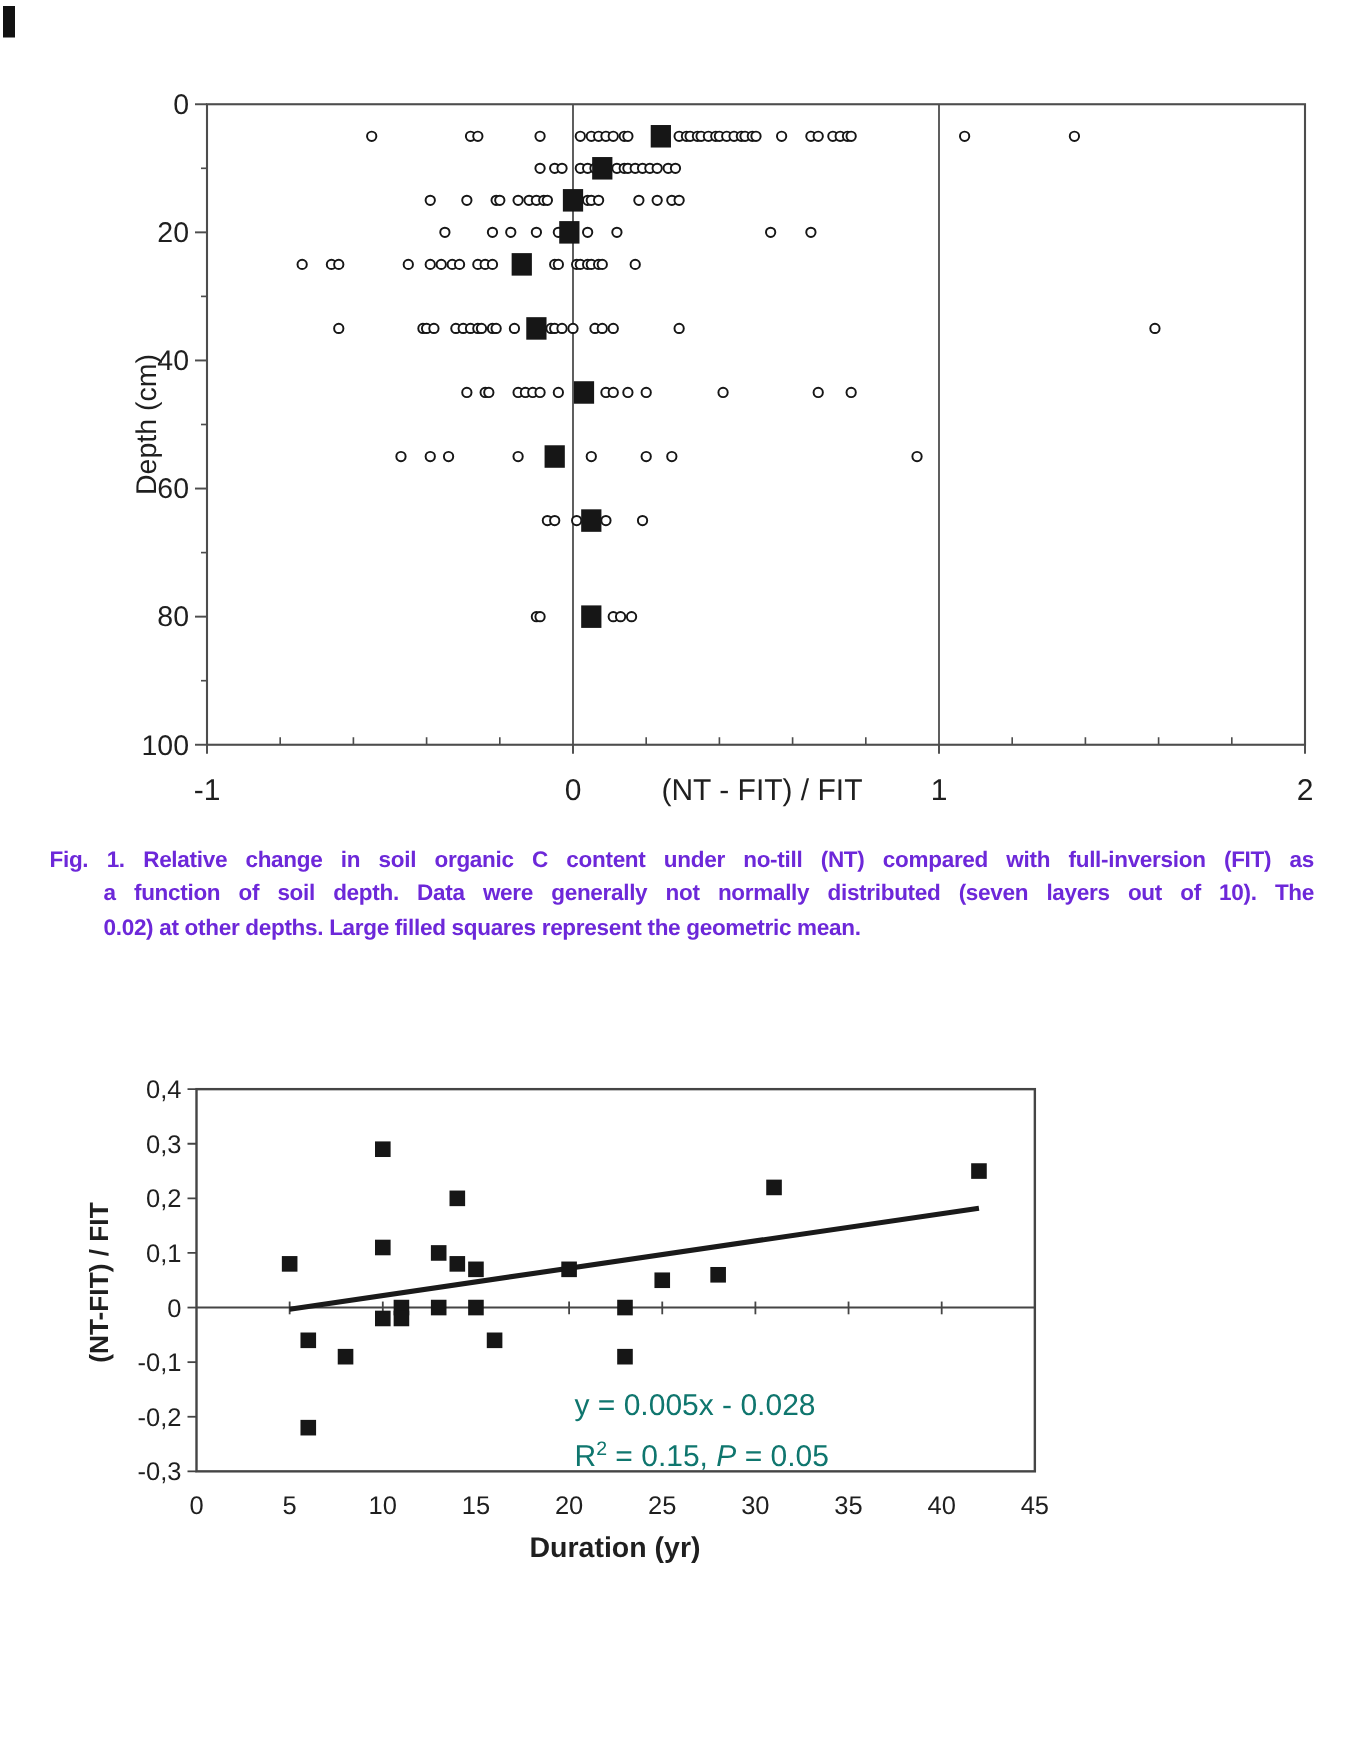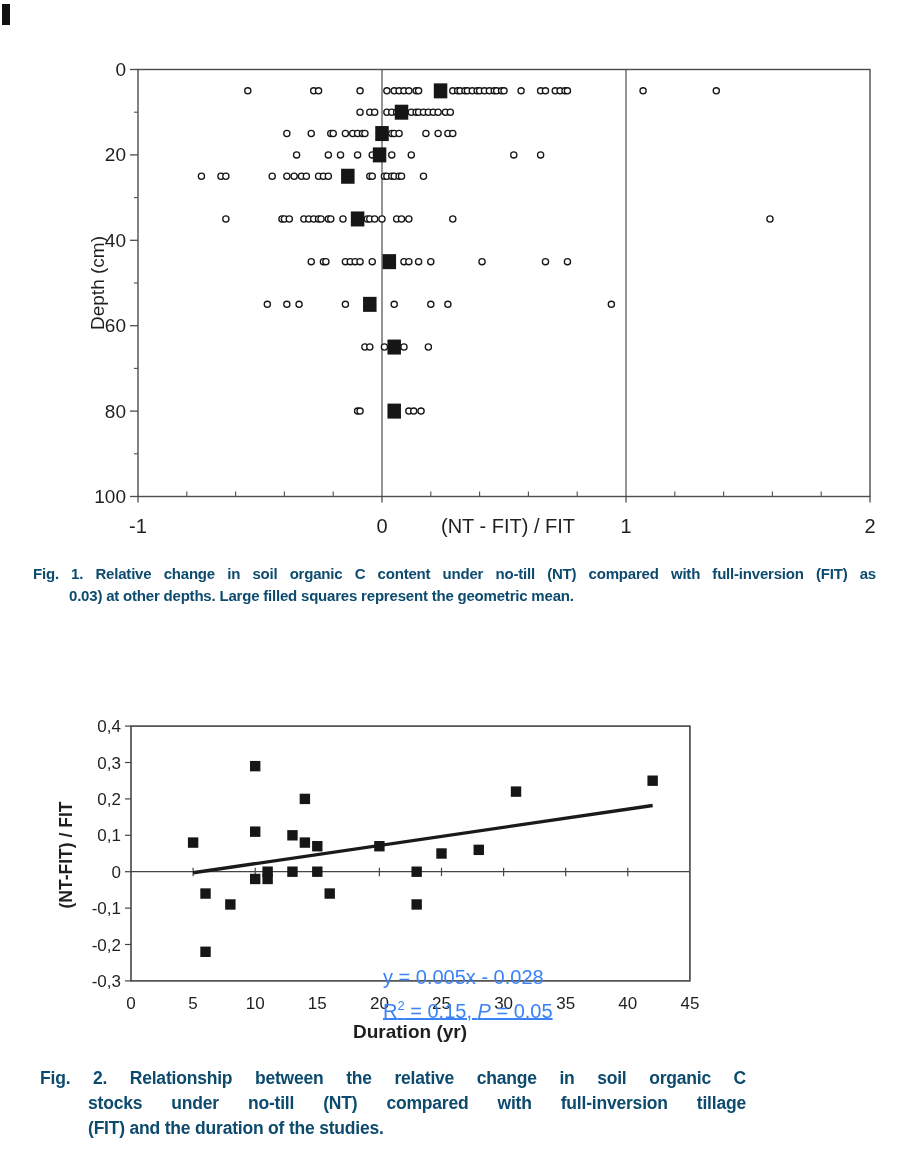--- a/index.html
+++ b/index.html
@@ -3,30 +3,30 @@
 <meta charset="utf-8">
 <style>
   html,body{margin:0;padding:0;background:#ffffff;}
   .page{position:relative;width:897px;height:1164px;background:#ffffff;overflow:hidden;
         font-family:"Liberation Sans",sans-serif;color:#1b1b1b;}
   .scan-mark{position:absolute;left:2px;top:4px;width:8px;height:21px;background:#121212;}
   svg text{fill:#1f1f1f;}
   .fig-svg{position:absolute;left:0;}
   #fig1-svg{top:0;}
   #fig2-svg{top:715px;}
-  .caption{position:absolute;font-weight:bold;letter-spacing:-0.2px;color:#0c4a6e;
+  .caption{position:absolute;font-weight:bold;letter-spacing:-0.2px;color:#6d28d9;
            font-family:"Liberation Sans",sans-serif;}
   #fig1-caption{left:33px;top:563px;width:843px;font-size:15px;line-height:22.3px;}
   #fig2-caption{left:40px;top:1066px;width:706px;font-size:17.5px;line-height:25px;}
   .cap-line{text-align:justify;text-align-last:justify;}
   .cap-line.last{text-align-last:left;}
   #fig1-caption .cap-line.cont{margin-left:36px;width:807px;}
   #fig2-caption .cap-line.cont{margin-left:48px;width:658px;}
   .annotation{position:absolute;left:383px;top:923px;width:250px;text-align:center;
-              font-size:20px;line-height:28.5px;color:#3b82f6;margin-top:40px;}
+              font-size:20px;line-height:28.5px;color:#0f766e;}
   .annotation sup{font-size:13px;}
 </style>
 </head>
 <body>
 
 <div class="page">
   <div class="scan-mark"></div>
 
   <svg id="fig1-svg" class="fig-svg" width="897" height="560" viewBox="0 0 897 560">
     <text x="508" y="533" text-anchor="middle" font-size="20">(NT - FIT) / FIT</text>
@@ -291,25 +291,21 @@
       <rect x="411.46000000000004" y="151.5" width="10.4" height="10.4" fill="#161616"></rect>
       <rect x="411.46000000000004" y="184.26" width="10.4" height="10.4" fill="#161616"></rect>
       <rect x="436.3" y="133.3" width="10.4" height="10.4" fill="#161616"></rect>
       <rect x="473.56" y="129.66" width="10.4" height="10.4" fill="#161616"></rect>
       <rect x="510.82" y="71.41999999999999" width="10.4" height="10.4" fill="#161616"></rect>
       <rect x="647.4399999999999" y="60.499999999999986" width="10.4" height="10.4" fill="#161616"></rect>
     </svg>
 
   <div class="annotation" id="fig2-annotation">
       <div class="cap-line last" style="text-align: center; margin: 0px;"><span>y = 0.005x - 0.028</span></div>
-      <div class="cap-line cont last" style="text-align: center; margin: 0px; text-decoration: underline;"><span>R</span><sup>2</sup><span> = 0.15, </span><span style="font-style: italic;">P</span><span> = 0.05</span></div>
+      <div class="cap-line cont last" style="text-align: center; margin: 0px;"><span>R</span><sup>2</sup><span> = 0.15, </span><span style="font-style: italic;">P</span><span> = 0.05</span></div>
     </div>
 
   <div class="caption" id="fig1-caption">
       <div class="cap-line"><span>Fig. 1. Relative change in soil organic C content under no-till (NT) compared with full-inversion (FIT) as</span></div>
-      <div class="cap-line cont last"><span>0.03) at other depths. Large filled squares represent the geometric mean.</span></div>
-    </div>
-  <div class="caption" id="fig2-caption">
-      <div class="cap-line"><span>Fig. 2. Relationship between the relative change in soil organic C</span></div>
-      <div class="cap-line cont"><span>stocks under no-till (NT) compared with full-inversion tillage</span></div>
-      <div class="cap-line cont last"><span>(FIT) and the duration of the studies.</span></div>
+      <div class="cap-line cont"><span>a function of soil depth. Data were generally not normally distributed (seven layers out of 10). The</span></div>
+      <div class="cap-line cont last"><span>0.02) at other depths. Large filled squares represent the geometric mean.</span></div>
     </div>
 </div>
 
 </body></html>

